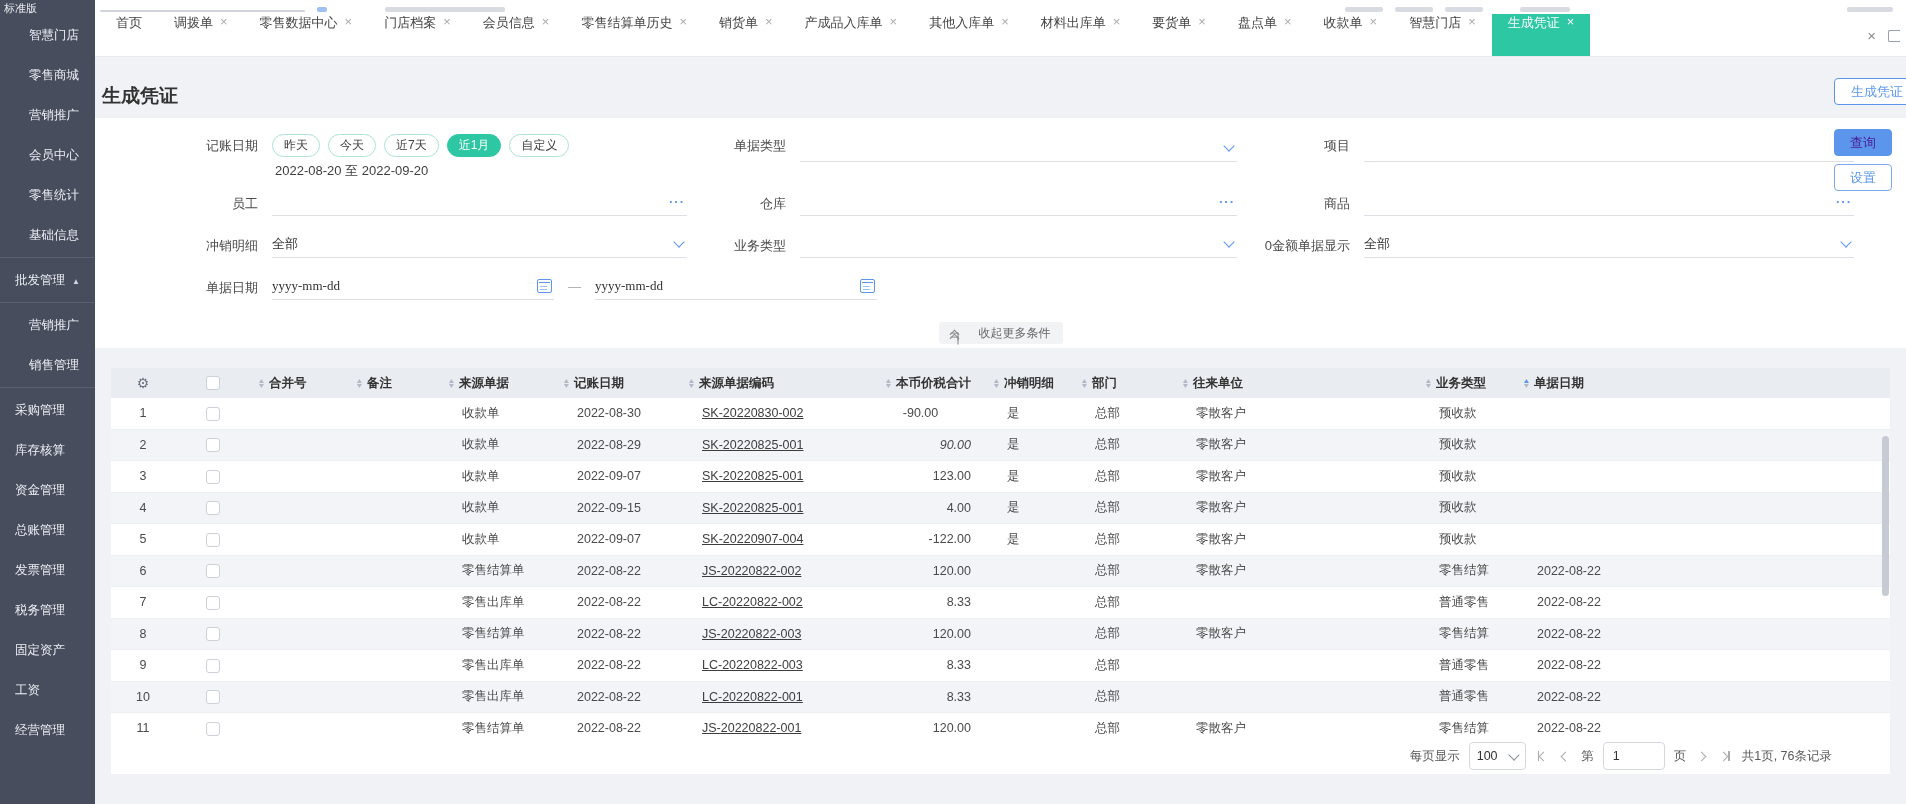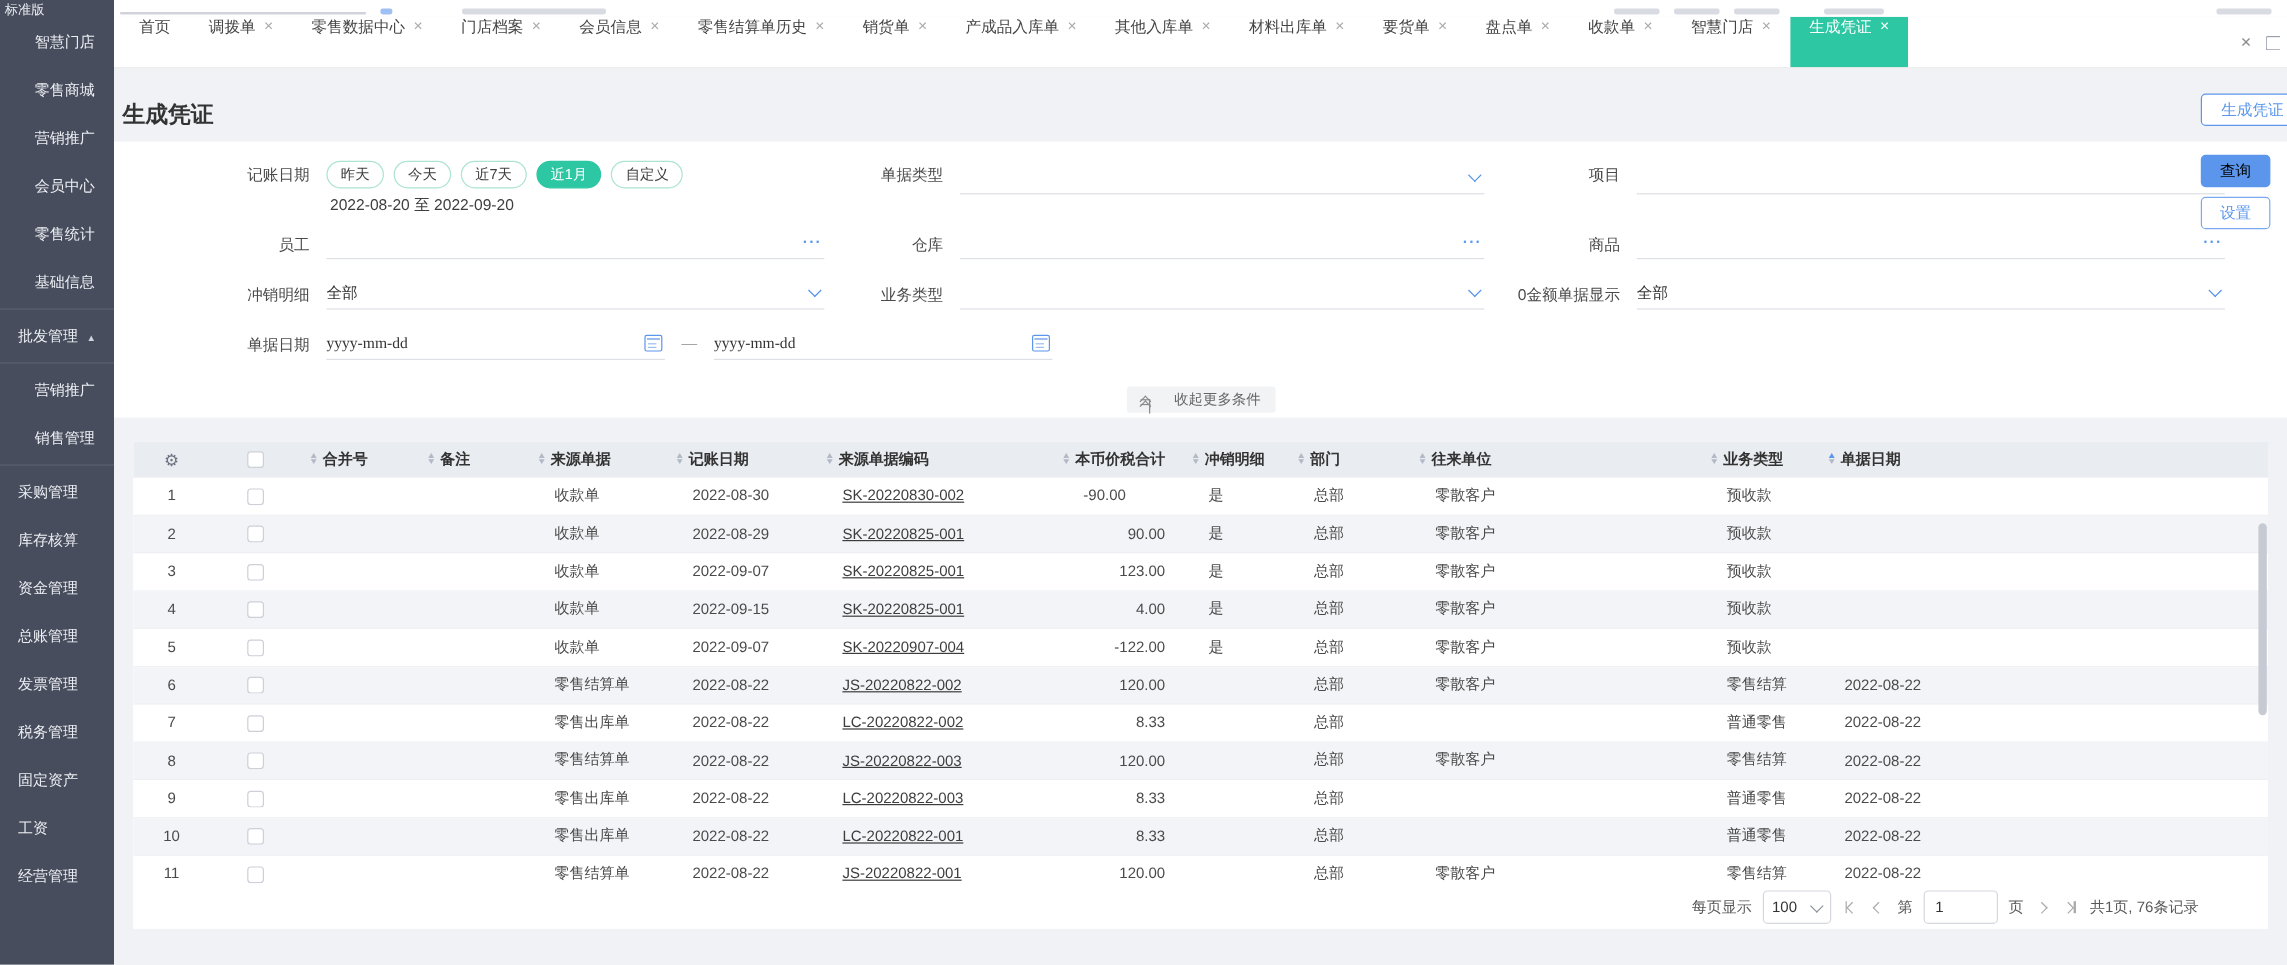--- a/index.html
+++ b/index.html
@@ -63,21 +63,21 @@
   .date-pair { display:flex; align-items:center; gap:14px; width:605px;font-family:Liberation Serif, serif; }
   .date-box { width:282px; border-bottom:1px solid #dcdfe4; height:28px; display:flex; align-items:center; }
   .date-box .ph { flex:1; }
   .cal { width:15px; height:14px; border:1.4px solid #5b96ec; border-radius:2px; position:relative; flex:none; margin-right:2px; }
   .cal::before { content:""; position:absolute; left:1px; right:1px; top:2.5px; height:1.4px; background:#5b96ec; }
   .cal::after { content:""; position:absolute; left:2px; top:6px; width:7px; height:1.4px; background:#9cbff2;
     box-shadow:0 3px 0 #9cbff2; }
   .dash { color:#8c8c8c; }
   .f-actions { position:absolute; top:11px; right:14px; width:58px; display:flex; flex-direction:column; gap:8px; }
   .btn { height:27px; border-radius:4px; font-size:13px; cursor:pointer; }
-  .btn.primary { background:#5b96ec; border:1px solid #5b96ec; color:#000000; }
+  .btn.primary { background:#5b96ec; border:1px solid #5b96ec; color:#4c1d95; }
   .btn.ghost { background:#fff; border:1px solid #7ba9ef; color:#5b96ec; }
   .collapse-bar { position:absolute; bottom:4px; left:50%; transform:translateX(-50%); background:#f2f3f5;
     height:22px; border-radius:3px; padding:0 12px; display:flex; align-items:center; gap:20px;
     font-size:12px; color:#666; cursor:pointer; }
   .dchev { width:8px; height:8px; position:relative; margin-top:3px; }
   .dchev i, .dchev i::after { content:""; display:block; width:7px; height:7px;
     border-left:1.5px solid #8a8a8a; border-top:1.5px solid #8a8a8a; transform:rotate(45deg); }
   .dchev i { position:absolute; top:0; } .dchev i.b { top:4px; }
 
   
@@ -432,21 +432,21 @@
             <div class="td flex1"></div>
           </div>
           <div class="tr even">
             <div class="td center" style="width: 64px;">2</div>
             <div class="td center" style="width: 75px;"><span class="cb"></span></div>
             <div class="td" style="width: 98px;"></div>
             <div class="td" style="width: 92px;"></div>
             <div class="td" style="width: 115px;">收款单</div>
             <div class="td" style="width: 125px;">2022-08-29</div>
             <div class="td" style="width: 190px;"><a>SK-20220825-001</a></div>
-            <div class="td right" style="width: 115px;">90.00</div>
+            <div class="td right" style="width: 115px; font-style: italic;">90.00</div>
             <div class="td" style="width: 88px;">是</div>
             <div class="td" style="width: 101px;">总部</div>
             <div class="td" style="width: 243px;">零散客户</div>
             <div class="td" style="width: 98px;">预收款</div>
             <div class="td flex1"></div>
           </div>
           <div class="tr">
             <div class="td center" style="width: 64px;">3</div>
             <div class="td center" style="width: 75px;"><span class="cb"></span></div>
             <div class="td" style="width: 98px;"></div>

